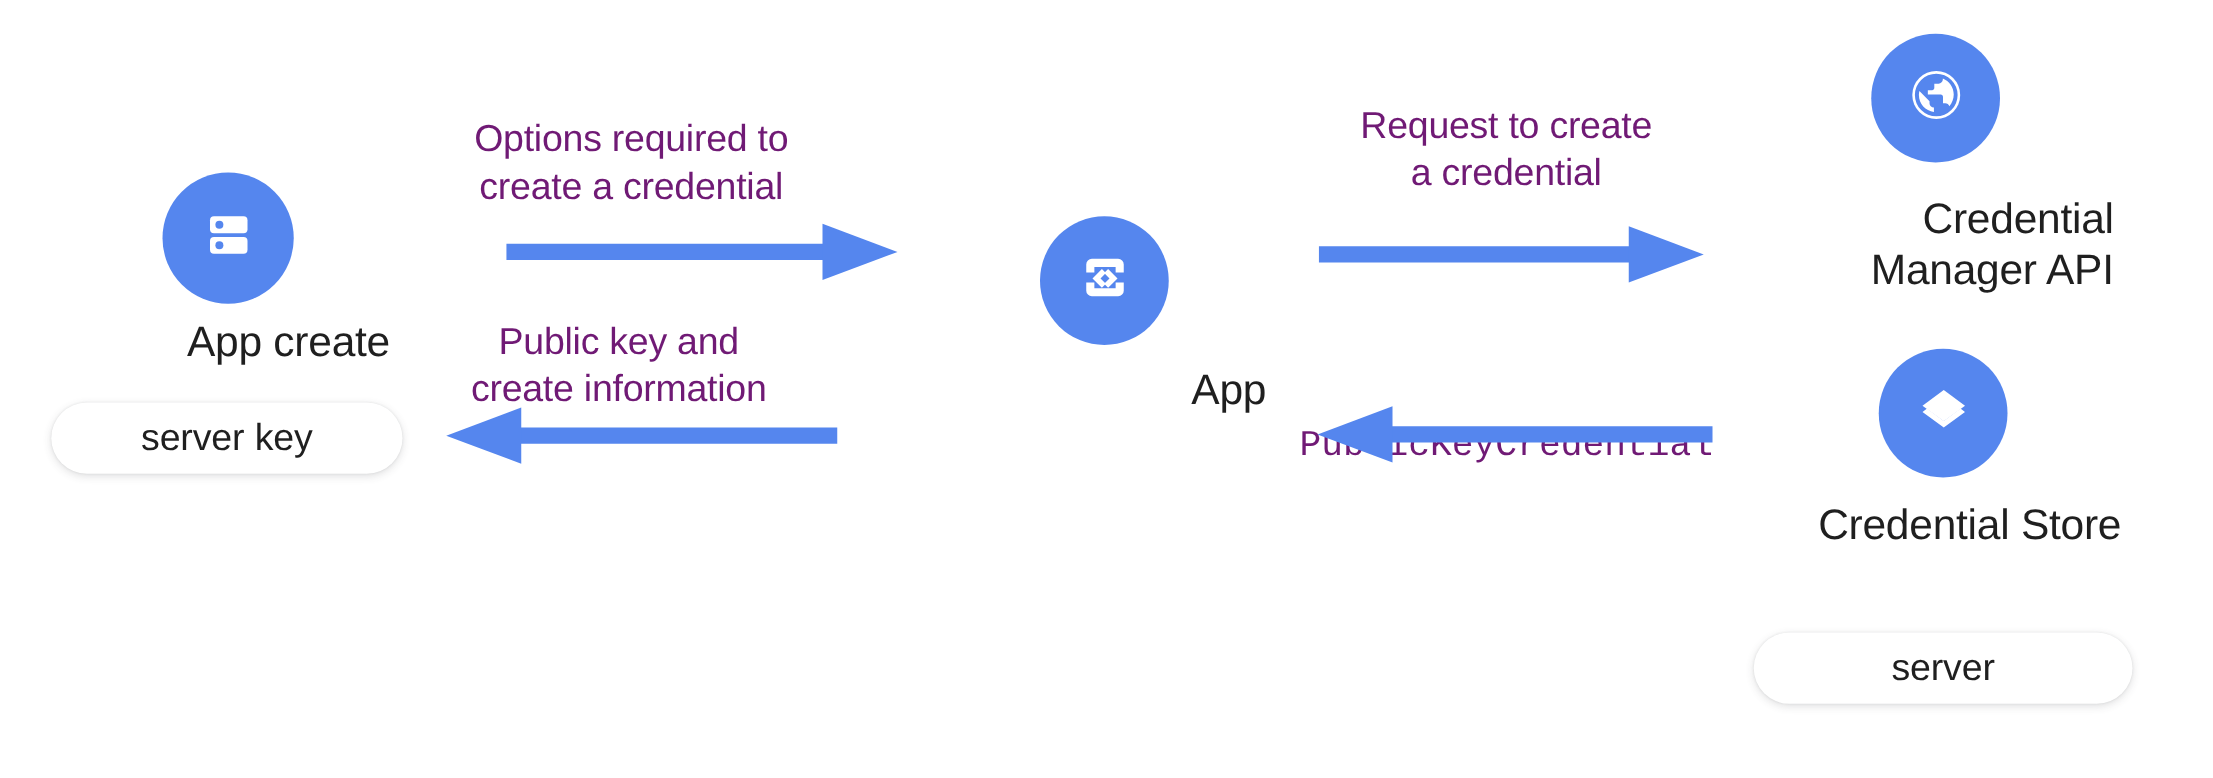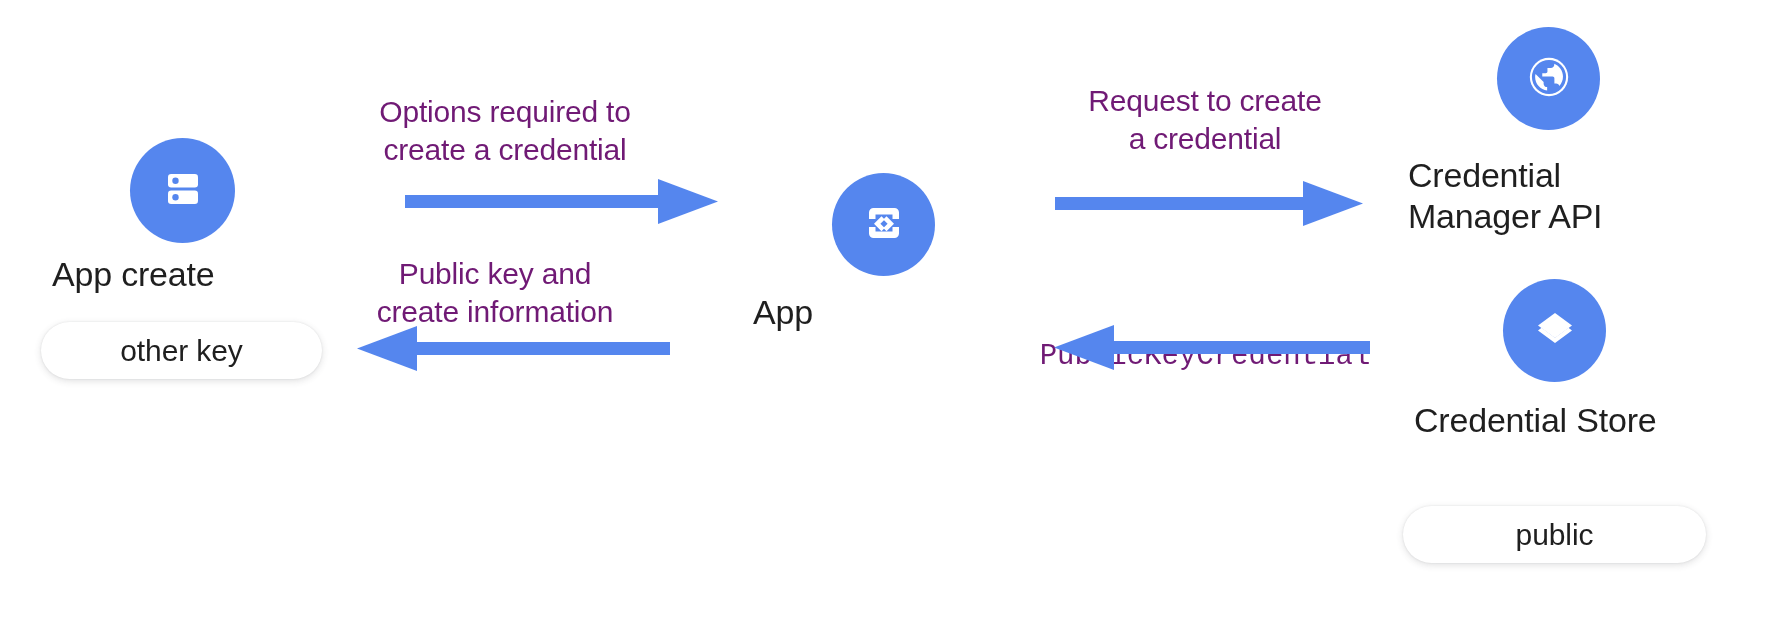--- a/index.html
+++ b/index.html
@@ -23,21 +23,21 @@
   .node-circle {
     position: absolute;
     border-radius: 50%;
     background: #5586EE;
     display: flex;
     align-items: center;
     justify-content: center;
   }
   .node-label {
     position: absolute;
-    text-align: left;
+    text-align: right;
     font-size: 34px;
     line-height: 41px;
     letter-spacing: -0.2px;
     color: #1f1f1f;
     font-weight: 400;
     white-space: pre-line;
   }
 
   
   .pill {
@@ -82,21 +82,21 @@
     <span>
       <svg width="56" height="56" viewBox="0 0 56 56" aria-hidden="true">
         <rect x="13" y="13" width="30" height="13.5" rx="3.2" fill="#ffffff"></rect>
         <circle cx="20.5" cy="19.75" r="3.2" fill="#5586EE"></circle>
         <rect x="13" y="29.5" width="30" height="13.5" rx="3.2" fill="#ffffff"></rect>
         <circle cx="20.5" cy="36.25" r="3.2" fill="#5586EE"></circle>
       </svg>
     </span>
   </div>
   <div class="node-label" style="left:52px; top:254px; width:260px;">App create</div>
-  <div class="pill" style="left:41px; top:322px; width:281px; height:57px;">other key</div>
+  <div class="pill" style="left:41px; top:322px; width:281px; height:57px;">server key</div>
 
   <div class="arrow-label" style="left:360px; top:93px; width:290px;">Options required to
 create a credential</div>
   <div class="arrow" style="left:405px; top:176px;">
     <svg width="315" height="52" viewBox="0 0 315 52" aria-hidden="true">
       <rect x="0" y="19" width="255" height="13" fill="#5586EE"></rect>
       <polygon points="253,3 253,48 313,25.5" fill="#5586EE"></polygon>
     </svg>
   </div>
 
@@ -157,15 +157,15 @@
 
   <div class="node-circle" style="left:1503px; top:279px; width:103px; height:103px;">
     <span>
       <svg width="56" height="56" viewBox="0 0 56 56" aria-hidden="true">
         <polygon points="28,12 45,24.5 28,37 11,24.5" fill="#ffffff"></polygon>
         <path d="M11 29.5 l3.6 -2.7 l13.4 9.9 l13.4 -9.9 l3.6 2.7 l-17 12.5 z" fill="#ffffff"></path>
       </svg>
     </span>
   </div>
   <div class="node-label" style="left:1414px; top:400px; width:283px;">Credential Store</div>
-  <div class="pill" style="left:1403px; top:506px; width:303px; height:57px;">public</div>
+  <div class="pill" style="left:1403px; top:506px; width:303px; height:57px;">server</div>
 
 </div>
 
 </body></html>

